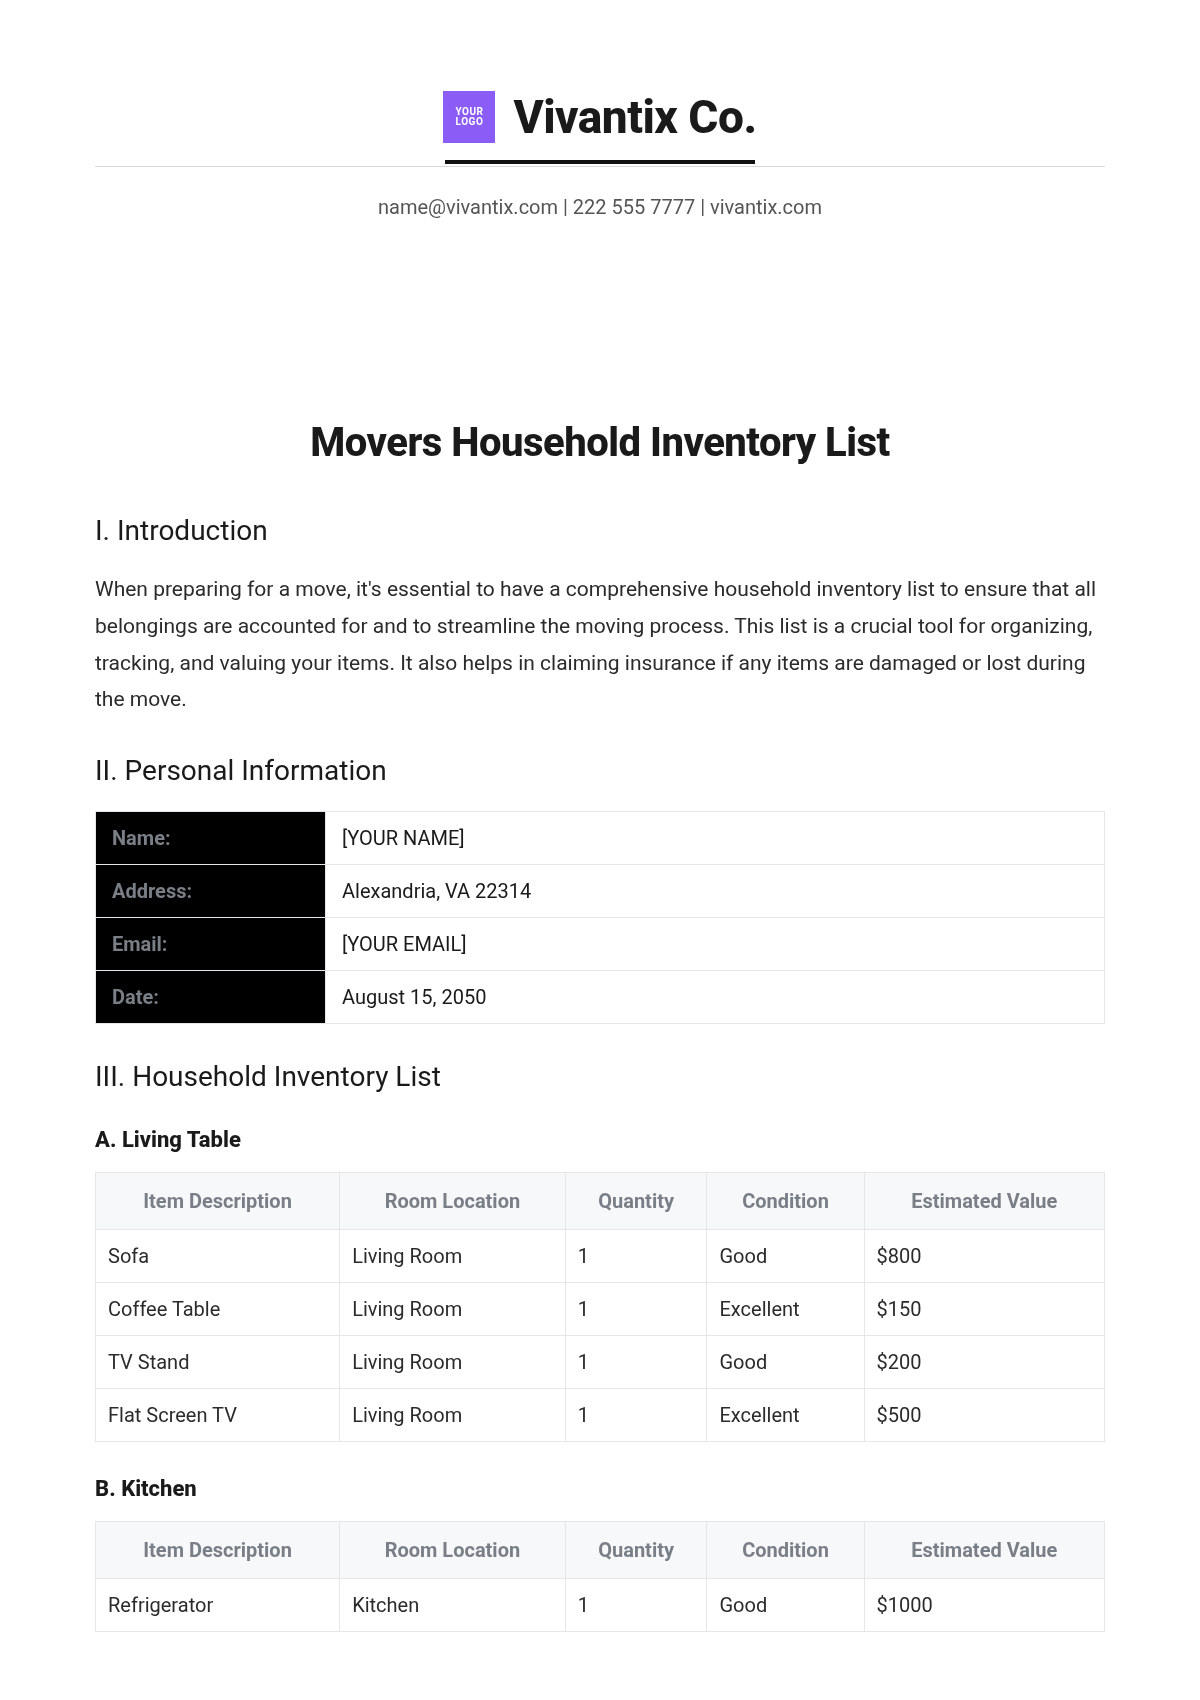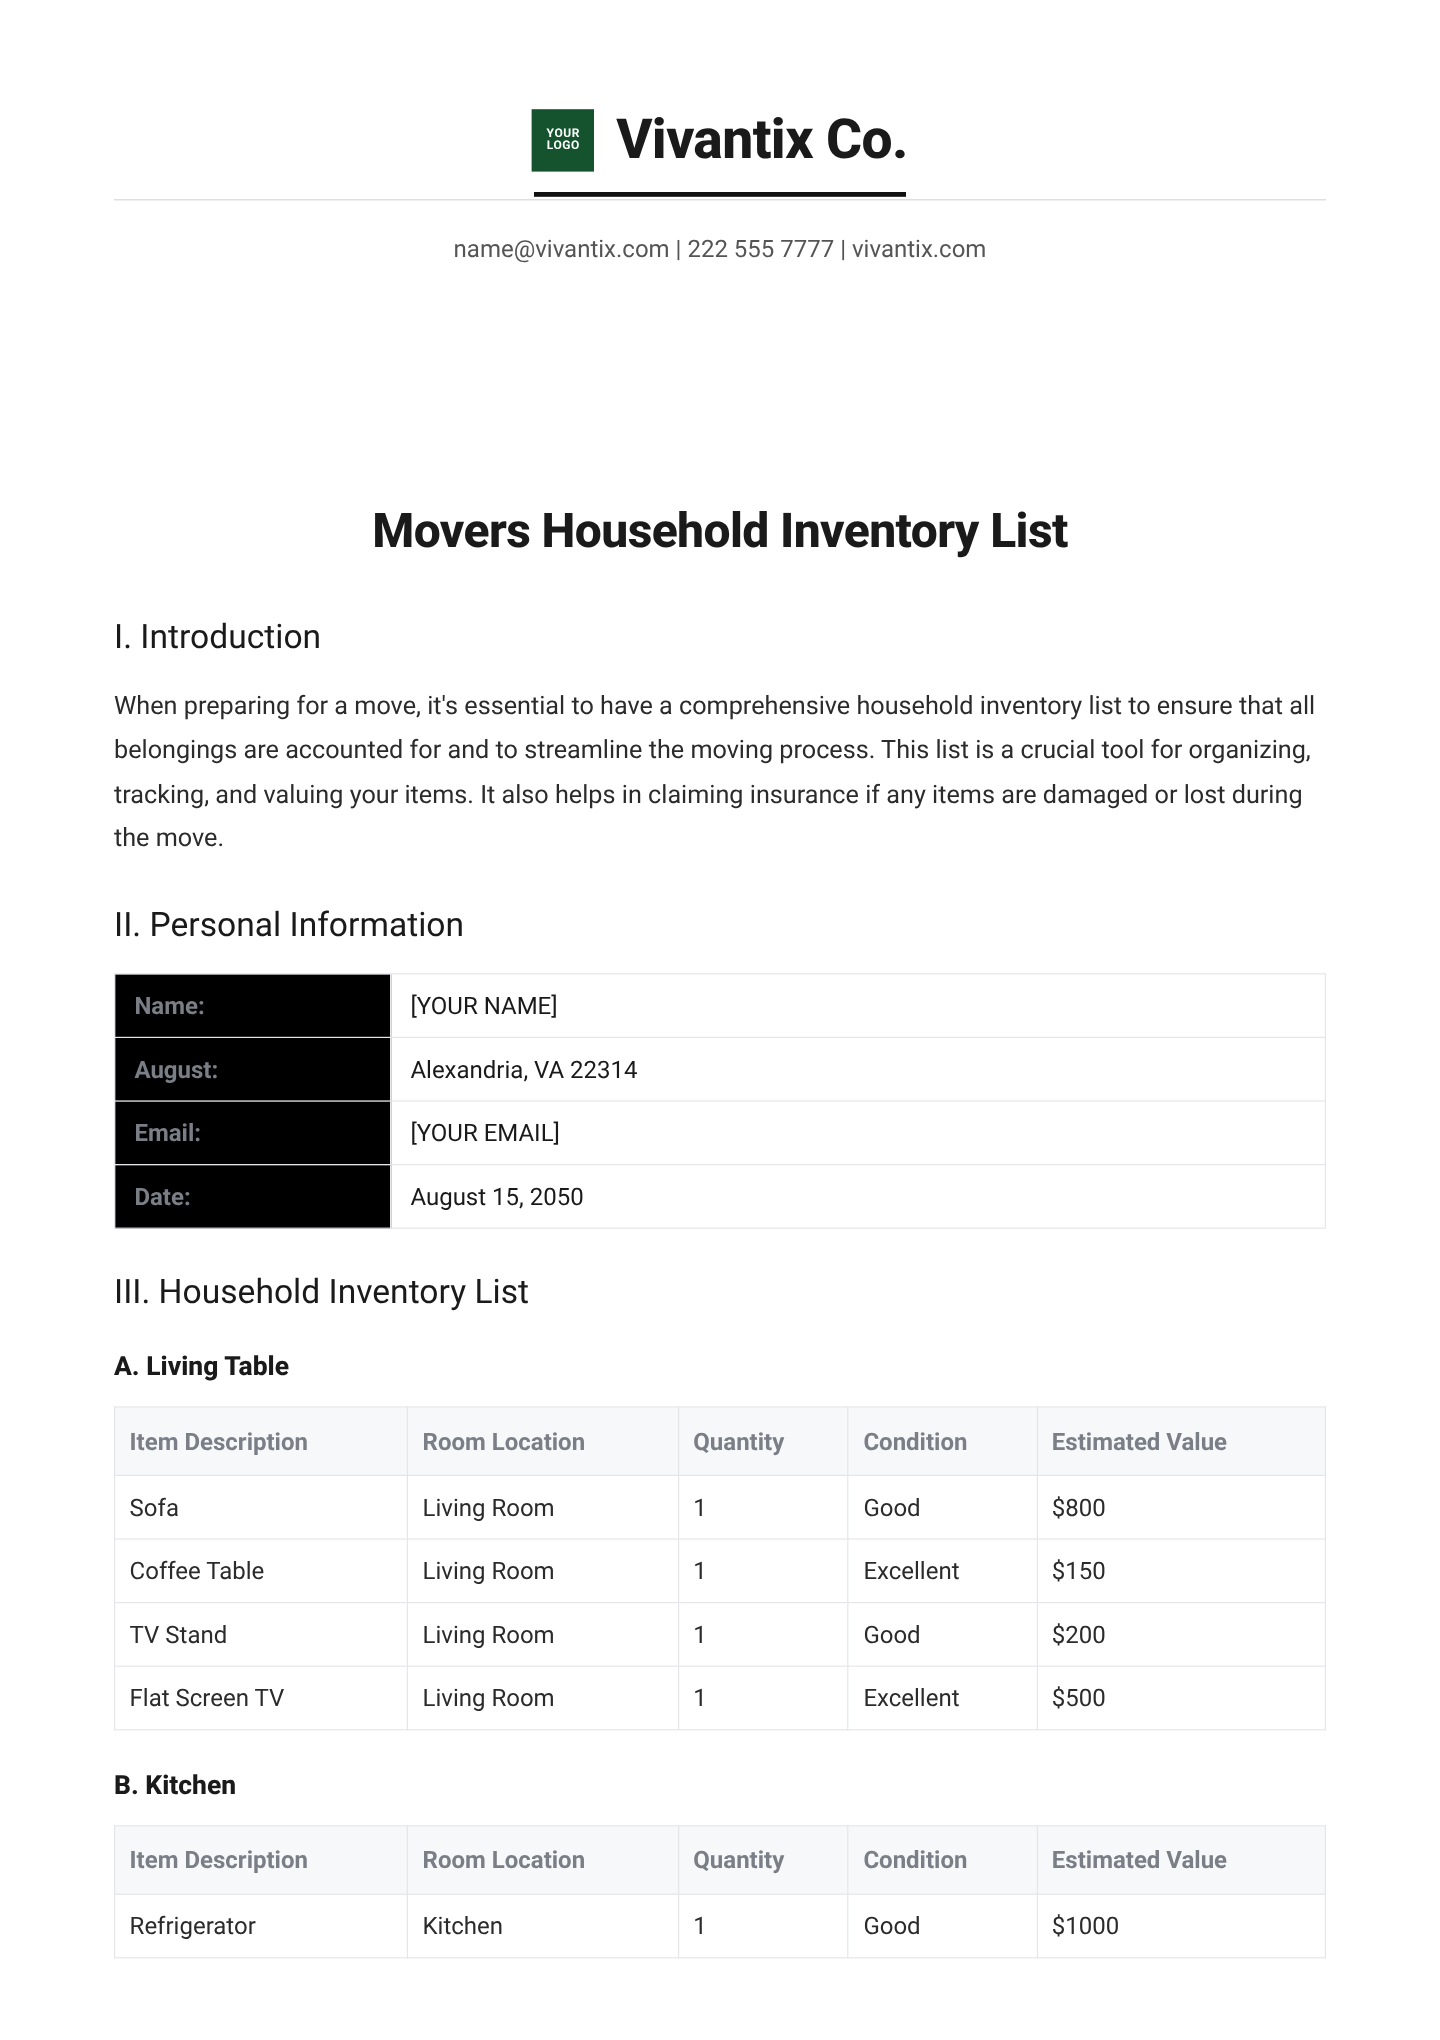--- a/index.html
+++ b/index.html
@@ -18,21 +18,21 @@
   .header-row {
     display: flex;
     align-items: center;
     justify-content: center;
     gap: 18px;
     padding-bottom: 18px;
   }
   .logo-box {
     width: 52px;
     height: 52px;
-    background: #14532d;
+    background: #8b5cf6;
     color: #fff;
     display: flex;
     flex-direction: column;
     align-items: center;
     justify-content: center;
     font-size: 10px;
     font-weight: 700;
     line-height: 1.05;
     letter-spacing: 0.5px;
   }
@@ -98,21 +98,21 @@
   table.info-table td.label {
     background: #000000;
     color: #7a7f87;
     font-weight: 700;
     width: 230px;
   }
   table.inv-table th {
     background: #f7f8fa;
     color: #7a7f87;
     font-weight: 700;
-    text-align: left;
+    text-align: center;
     padding: 16px 12px;
     border: 1px solid #e4e6ea;
   }
   table.inv-table td {
     border: 1px solid #e4e6ea;
     padding: 14px 12px;
     color: #2b2b2b;
   }
 </style>
 </head>
@@ -137,21 +137,21 @@
   <p class="intro">When preparing for a move, it's essential to have a comprehensive household inventory list to ensure that all belongings are accounted for and to streamline the moving process. This list is a crucial tool for organizing, tracking, and valuing your items. It also helps in claiming insurance if any items are damaged or lost during the move.</p>
 
   <h2 class="section">II. Personal Information</h2>
   <table class="info-table">
     <tbody>
         <tr>
       <td class="label">Name:</td>
       <td>[YOUR NAME]</td>
     </tr>
     <tr>
-      <td class="label">August:</td>
+      <td class="label">Address:</td>
       <td>Alexandria, VA 22314</td>
     </tr>
     <tr>
       <td class="label">Email:</td>
       <td>[YOUR EMAIL]</td>
     </tr>
     <tr>
       <td class="label">Date:</td>
       <td>August 15, 2050</td>
     </tr>

